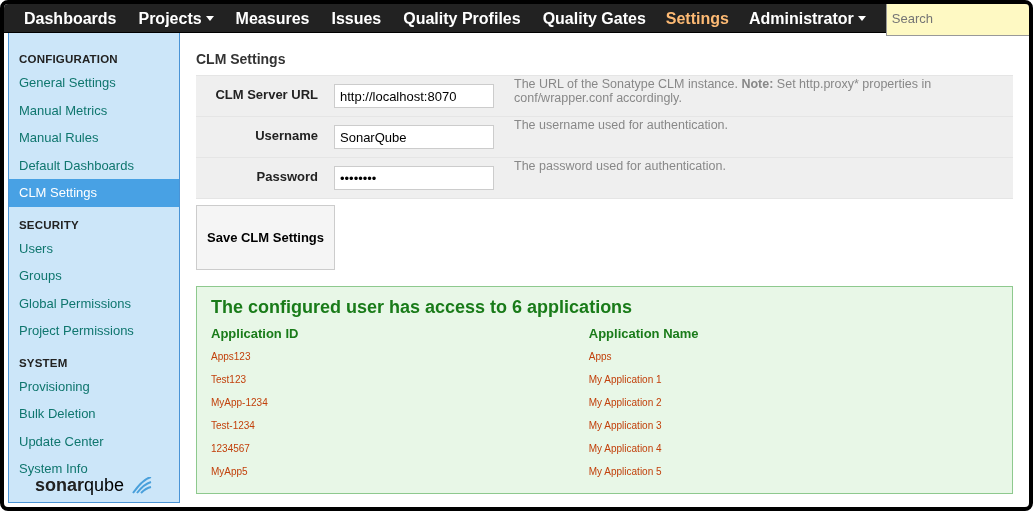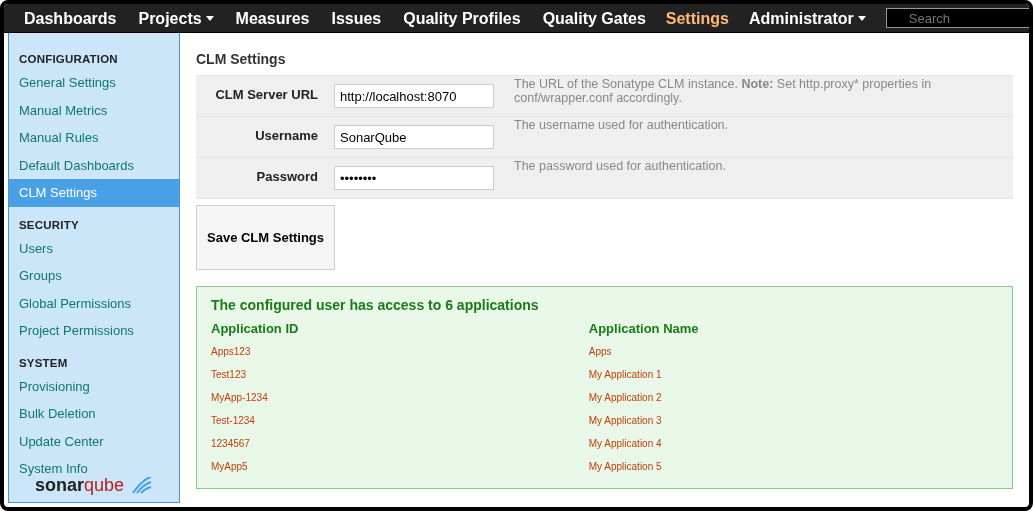--- a/index.html
+++ b/index.html
@@ -51,25 +51,25 @@
     border-right: 4px solid transparent;
     border-top: 5px solid #fff;
     margin-left: 4px;
     vertical-align: middle;
     position: relative;
     top: -1px;
   }
   .topnav .spacer { flex: 1; }
   .topnav .search-input {
     width: 148px;
-    height: 20px;
-    padding: 2px 22px;
+    height: 36px;
+    padding: 2px 5px;
     font-size: 13px;
     border: 1px solid #999;
-    background: #000000;
+    background: #fef9c3;
     color: #888;
     margin-left: 10px;
   }
   .body-row {
     display: flex;
     height: calc(100% - 29px);
   }
   .sidebar {
     width: 172px;
     background: #cce6f9;
@@ -101,21 +101,21 @@
   .sidebar .logo {
     position: absolute;
     bottom: 6px;
     left: 0;
     right: 0;
     text-align: center;
     font-weight: bold;
     font-size: 18px;
     color: #222;
   }
-  .sidebar .logo .qube { color: #b91c1c; font-weight: 300; }
+  .sidebar .logo .qube { color: #000000; font-weight: 300; }
   .sidebar .logo svg { vertical-align: middle; margin-left:2px; }
   .main {
     flex: 1;
     padding: 10px 16px 10px 16px;
     overflow: auto;
   }
   .page-title {
     font-size: 14px;
     font-weight: bold;
     padding: 8px 0 8px 0;
@@ -167,21 +167,21 @@
   }
   .access-box {
     margin-top: 10px;
     border: 1px solid #8ec98e;
     background: #e8f7e7;
     padding: 10px 14px 10px 14px;
   }
   .access-box .access-title {
     color: #197b19;
     font-weight: bold;
-    font-size: 14px;
+    font-size: 18px;
     margin-bottom: 4px;
   }
   .access-table {
     width: 100%;
     border-collapse: collapse;
   }
   .access-table th {
     text-align: left;
     color: #197b19;
     font-weight: bold;

